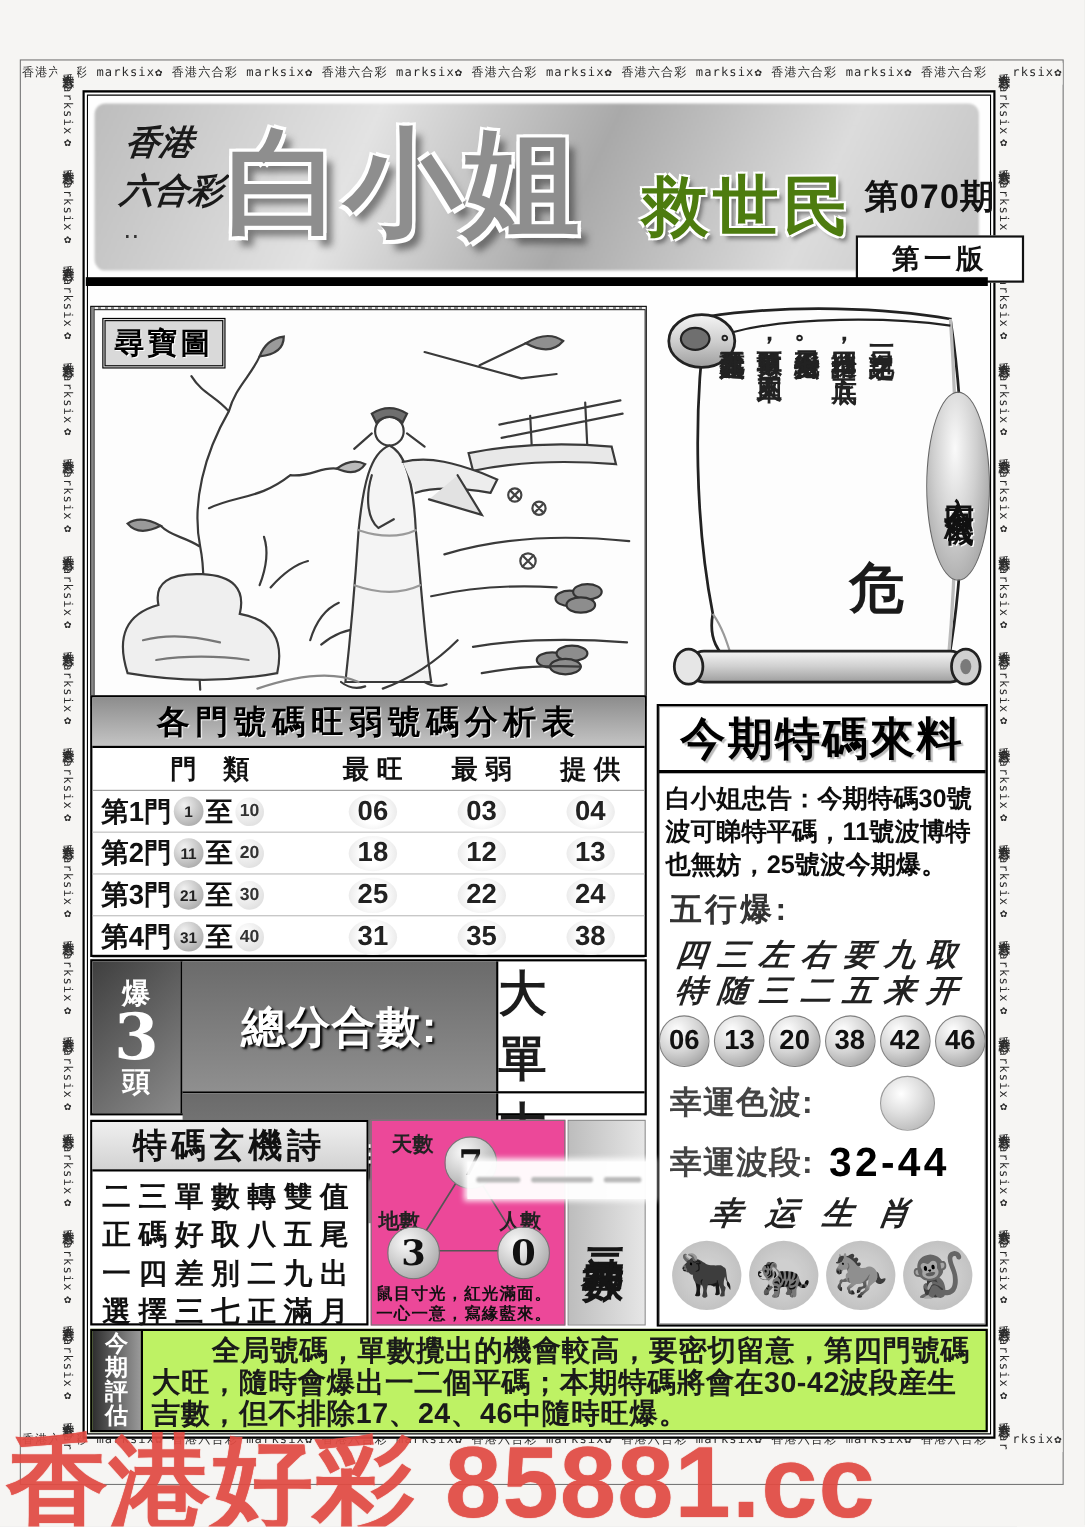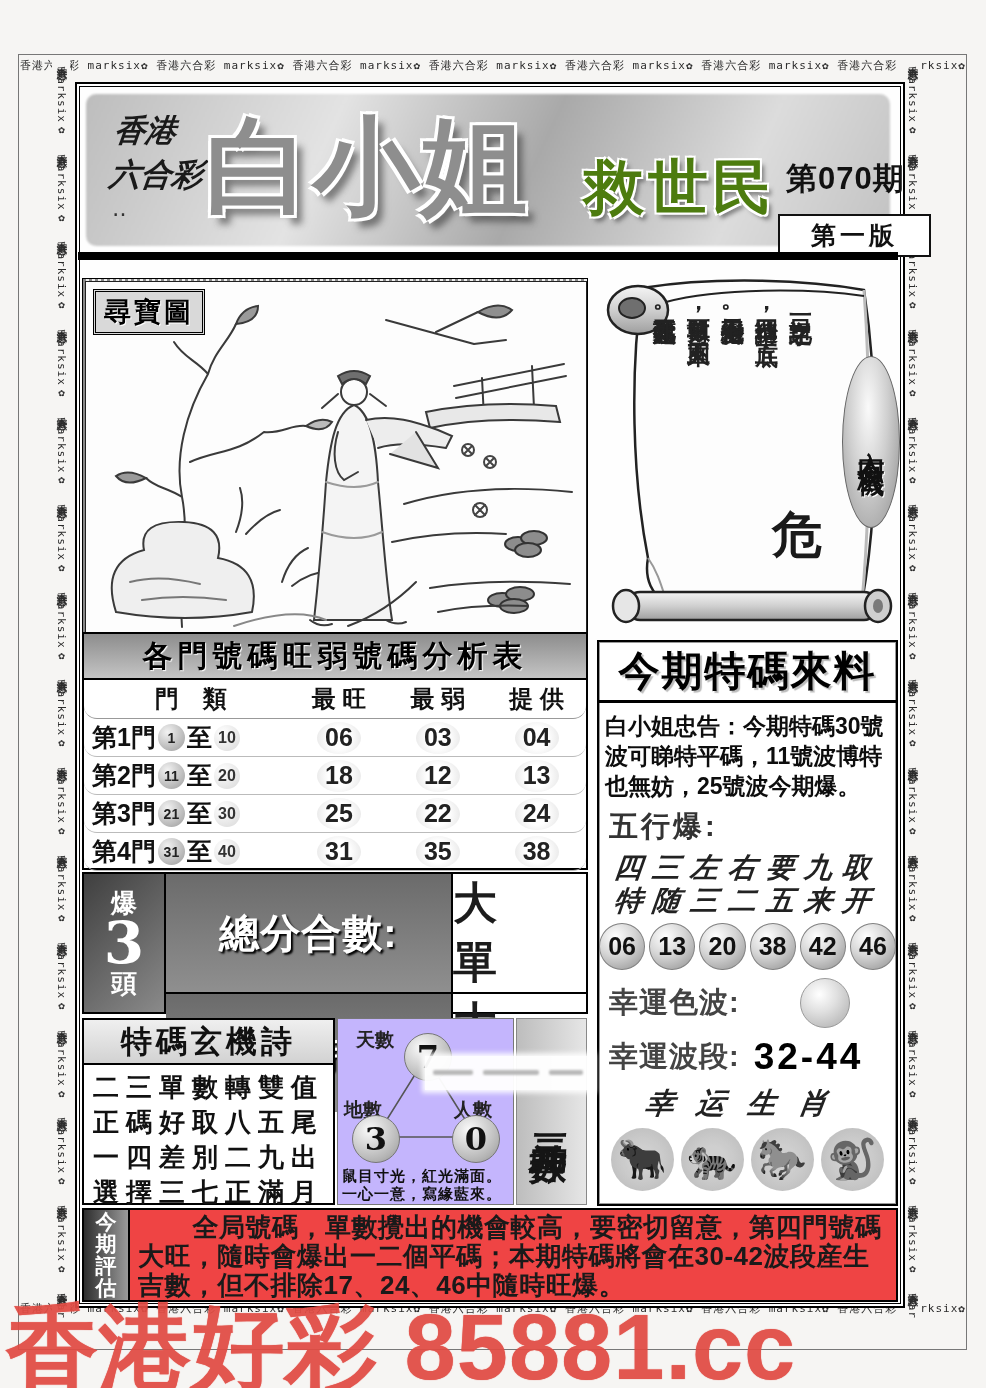--- a/index.html
+++ b/index.html
@@ -48,21 +48,21 @@
       background:radial-gradient(ellipse at 45% 30%,#fafafa 0%,#cfcfcf 45%,#8f8f8f 100%);
       border:1px solid #666;display:flex;align-items:center;justify-content:center;}
   .mystery-oval span{writing-mode:vertical-rl;font-family:"DejaVu Serif","Liberation Serif",serif;
       font-weight:900;font-size:27px;letter-spacing:6px;color:#111;text-shadow:1px 1px 0 #fff;}
   
   .table-box{position:absolute;left:82px;top:632px;width:506px;height:238px;border:2px solid #000;
       background:#fff;box-sizing:border-box;}
   .table-title{height:44px;background:linear-gradient(180deg,#8d8d8d,#c4c4c4);display:flex;align-items:center;
       justify-content:center;font-size:30px;font-weight:900;letter-spacing:5px;color:#000;
       text-shadow:1px 1px 1px #fff;border-bottom:2px solid #000;}
-  .trow{display:flex;align-items:center;height:37px;border-bottom:1px solid #bbb;border-radius:13px;}
+  .trow{display:flex;align-items:center;height:37px;border-bottom:1px solid #bbb;}
   .trow.head{height:38px;font-weight:900;font-size:24px;border-bottom:1px solid #999;}
   .tc{display:flex;align-items:center;justify-content:center;}
   .tc.door{width:200px;justify-content:flex-start;padding-left:8px;gap:2px;}
   .tc.num{width:100px;}
   .door-name{font-size:25px;font-weight:900;}
   .ball-s{width:27px;height:27px;border-radius:50%;display:flex;align-items:center;justify-content:center;
       font-size:14px;font-weight:bold;background:radial-gradient(circle at 35% 30%,#f2f2f2,#9a9a9a);color:#222;}
   .ball-t{width:26px;height:26px;border-radius:50%;display:flex;align-items:center;justify-content:center;
       font-size:16px;font-weight:bold;background:radial-gradient(circle at 35% 30%,#fff,#d8d8d8);color:#333;}
   .cellnum{display:inline-flex;width:44px;height:32px;border-radius:50%;align-items:center;justify-content:center;
@@ -82,21 +82,21 @@
       text-shadow:2px 2px 2px #000;border-right:2px solid #000;}
   .burst-value{flex:1;display:flex;align-items:center;justify-content:center;font-size:44px;font-weight:900;
       color:#1c1c1c;letter-spacing:10px;}
   
   .poem{position:absolute;left:82px;top:1018px;width:253px;height:187px;border:2px solid #000;background:#fff;
       box-sizing:border-box;}
   .poem-title{height:43px;background:linear-gradient(180deg,#efefef,#d2d2d2);border-bottom:2px solid #000;
       display:flex;align-items:center;justify-content:center;font-size:31px;font-weight:900;letter-spacing:4px;}
   .poem-line{font-size:26px;font-weight:900;letter-spacing:7px;text-align:center;line-height:35px;color:#111;}
   
-  .trinity{position:absolute;left:337px;top:1018px;width:177px;height:187px;border:1px solid #777;background:#c4b5fd;
+  .trinity{position:absolute;left:337px;top:1018px;width:177px;height:187px;border:1px solid #777;background:#ec4899;
       box-sizing:border-box;}
   .tri-label{position:absolute;font-size:19px;font-weight:900;color:#222;}
   .tri-ball{position:absolute;width:46px;height:46px;border-radius:50%;
       background:radial-gradient(circle at 35% 30%,#fafafa,#b5b5b5 70%,#8f8f8f);border:1px solid #777;
       display:flex;align-items:center;justify-content:center;font-size:32px;font-weight:900;
       font-family:"DejaVu Serif","Liberation Serif",serif;}
   .tri-cap{position:absolute;left:4px;font-size:15px;font-weight:900;letter-spacing:1px;color:#111;white-space:nowrap;}
   .smudge{position:absolute;left:425px;top:1056px;width:168px;height:34px;background:rgba(255,255,255,.96);
       box-shadow:0 0 5px 3px rgba(255,255,255,.9);z-index:4;}
   .smudge i{position:absolute;top:14px;height:5px;background:#b9b9b9;border-radius:2px;filter:blur(1px);}
@@ -126,21 +126,21 @@
   .color-ball{width:48px;height:48px;border-radius:50%;margin-left:60px;
       background:radial-gradient(circle at 38% 32%,#ffffff 0%,#e0e0e0 40%,#a9a9a9 100%);border:1px solid #9a9a9a;}
   .range-val{font-size:37px;font-weight:900;color:#000;margin-left:14px;letter-spacing:3px;}
   .sp-zodiac-title{font-family:"DejaVu Serif","Liberation Serif",serif;font-style:italic;font-weight:bold;
       font-size:29px;text-align:center;letter-spacing:22px;transform:skewX(-8deg);color:#222;padding:2px 0;}
   .sp-animals{display:flex;justify-content:center;gap:7px;padding-top:2px;}
   .animal{width:63px;height:63px;border-radius:50%;background:radial-gradient(circle,#fff 30%,#e7e7e7 100%);
       display:flex;align-items:center;justify-content:center;font-size:40px;
       filter:grayscale(1) brightness(.75) contrast(1.25);}
   
-  .eval{position:absolute;left:82px;top:1208px;width:816px;height:94px;border:2px solid #000;background:#ef4444;
+  .eval{position:absolute;left:82px;top:1208px;width:816px;height:94px;border:2px solid #000;background:#bef264;
       display:flex;box-sizing:border-box;}
   .eval-label{width:44px;background:linear-gradient(90deg,#2e2e2e,#9a9a9a);color:#fff;display:flex;
       align-items:center;justify-content:center;border-right:2px solid #000;}
   .eval-label span{font-size:21px;font-weight:900;width:22px;line-height:22px;text-align:center;word-break:break-all;}
   .eval-text{flex:1;padding:3px 8px;font-size:26px;font-weight:bold;line-height:29px;color:#1a1a1a;
       text-indent:2.1em;letter-spacing:.5px;}
   
   .watermark{position:absolute;left:6px;top:1286px;z-index:60;font-size:92px;font-weight:900;white-space:nowrap;
       color:#e14b43;opacity:.93;letter-spacing:1px;text-shadow:0 0 1px #e14b43;}
   svg{display:block;}

